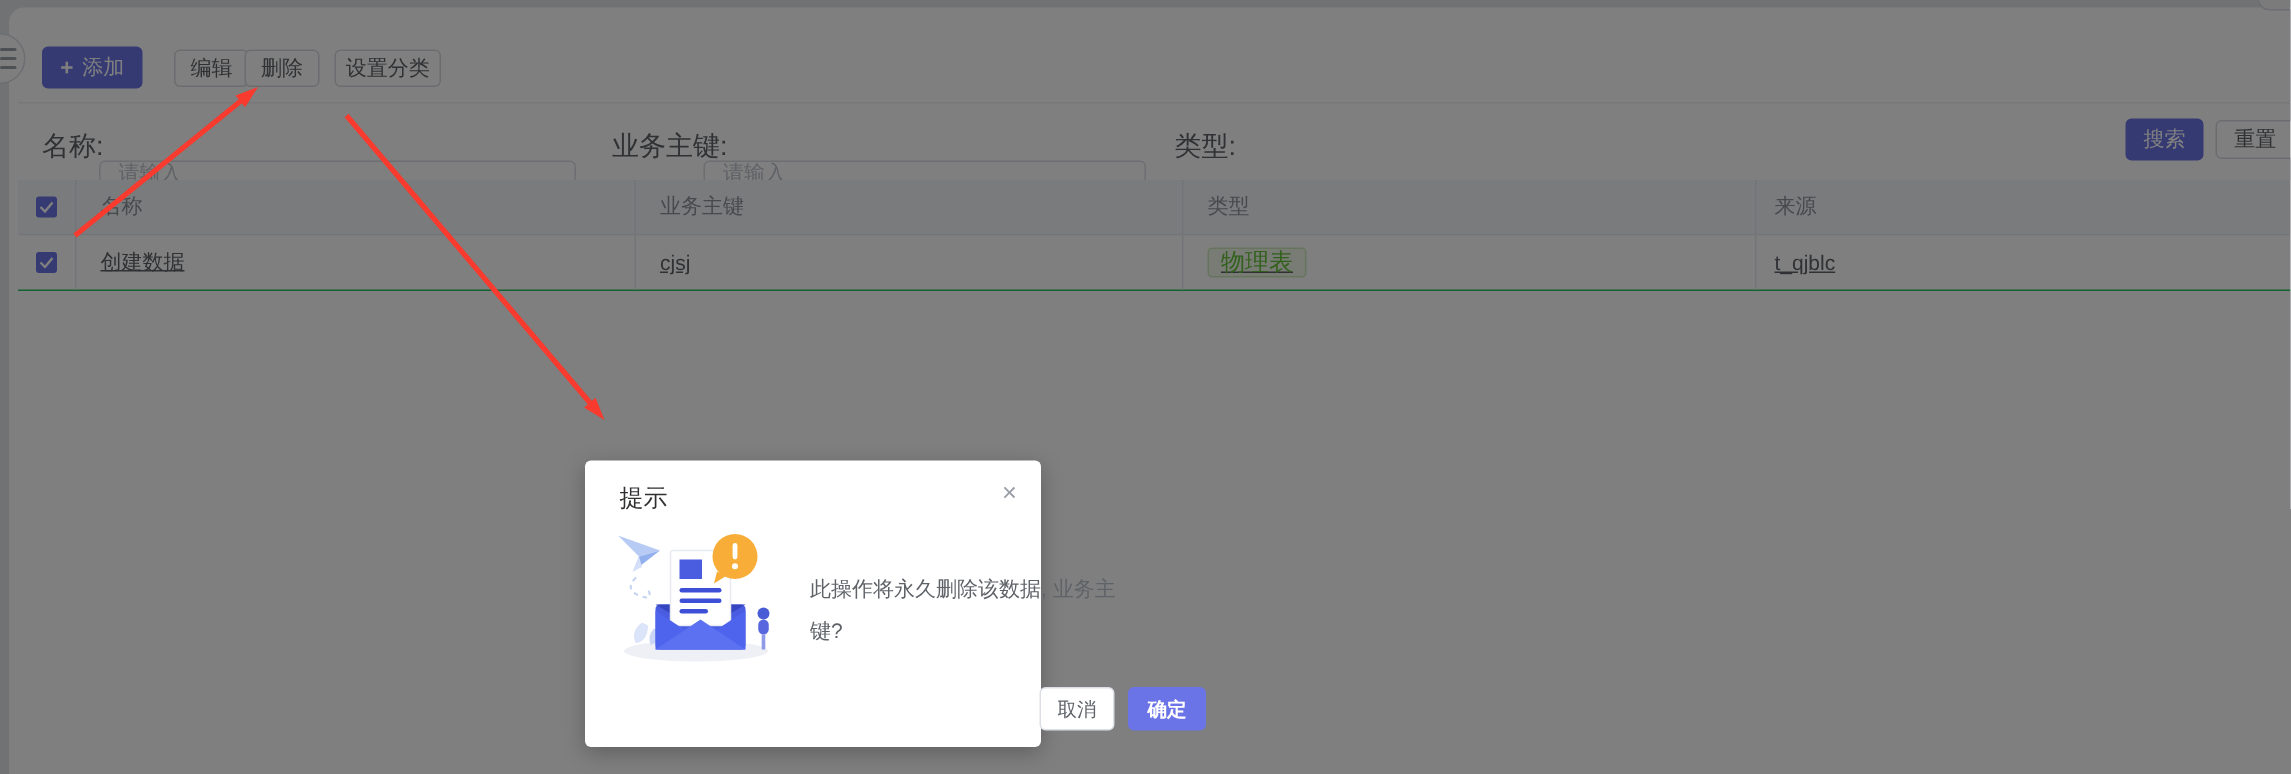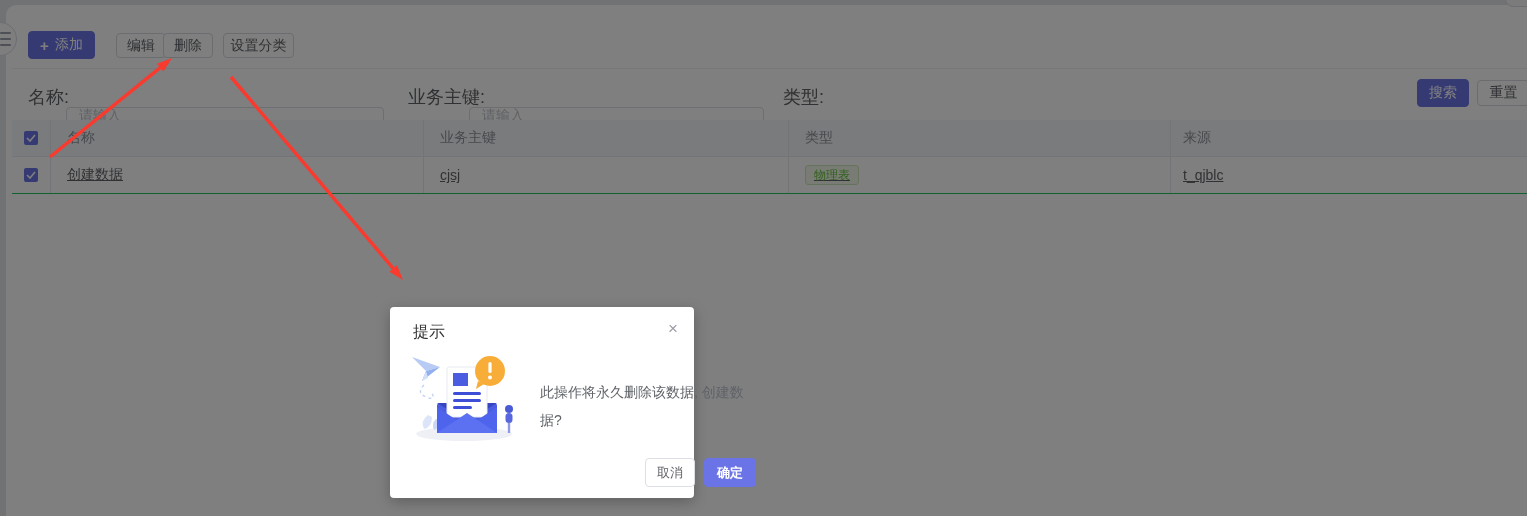--- a/index.html
+++ b/index.html
@@ -54,35 +54,35 @@
   .trow  { position:absolute; left:6px; right:0; top:152px; height:37px; background:#fff;
     border-bottom:1px solid #22c55e; display:flex; align-items:flex-end; font-size:14px; color:#5f6368;text-decoration:underline; }
   .col-check { width:39px; display:flex; justify-content:center; align-items:center; align-self:stretch; border-right:1px solid #e6e9ef; }
   .col-name  { width:373px; padding-left:16px; align-self:stretch; display:flex; align-items:center; border-right:1px solid #e6e9ef; }
   .col-biz   { width:365px; padding-left:16px; align-self:stretch; display:flex; align-items:center; border-right:1px solid #e6e9ef; }
   .col-type  { width:382px; padding-left:16px; align-self:stretch; display:flex; align-items:center; border-right:1px solid #e6e9ef; }
   .col-src   { flex:1; padding-left:12px; align-self:stretch; display:flex; align-items:center; }
   .checkbox { width:14px; height:14px; border-radius:2px; background:var(--primary);
     display:flex; align-items:center; justify-content:center; }
   .checkbox svg { width:10px; height:8px; }
-  .tag-success { display:inline-flex; align-items:center; height:20px; padding:0 8px; font-size:12px;
+  .tag-success { display:inline-flex; align-items:center; height:20px; padding:0 8px; font-size:16px;
     color:#67c23a; background:#f0f9eb; border:1px solid #cde9bc; border-radius:3px; }
 
   
   .overlay { position:absolute; inset:0; background:rgba(0,0,0,0.50); z-index:10; }
 
   
   .modal { position:absolute; left:390px; top:307px; width:304px; height:191px; background:#ffffff;
     border-radius:4px; box-shadow:0 4px 14px rgba(0,0,0,0.25); z-index:20; }
   .modal-title { position:absolute; left:23px; top:15px; font-size:16px; color:#303133; }
   .modal-close { position:absolute; right:16px; top:13px; font-size:17px; color:#9a9ea6; cursor:pointer; line-height:1; }
   .modal-illust { position:absolute; left:20px; top:44px; width:112px; height:94px; }
   .modal-msg { position:absolute; left:150px; top:71px; width:208px; font-size:14px; line-height:28px; color:#5f6368; }
   .modal-btn { position:absolute; top:151px; height:29px; display:flex; align-items:center; justify-content:center;
-    font-size:13px; border-radius:4px; cursor:pointer; }
+    font-size:13px; border-radius:4px; cursor:pointer;margin-left:48px; }
   .btn-cancel { left:255px; width:50px; background:#fff; border:1px solid #dcdfe6; color:#5f6368; }
   .btn-confirm { left:314px; width:52px; background:var(--primary); border:1px solid var(--primary); color:#fff; font-weight:bold; }
 
   
   #arrows { position:absolute; inset:0; z-index:30; pointer-events:none; }
 </style>
 </head>
 <body>
 
 <div class="page">
@@ -186,21 +186,21 @@
     <circle cx="80" cy="20" r="15" fill="#f8ad38"></circle>
     <polygon points="68,30 66,38 74,33" fill="#f8ad38"></polygon>
     <rect x="78.4" y="11" width="3.2" height="11" rx="1.6" fill="#ffffff"></rect>
     <circle cx="80" cy="26.5" r="2" fill="#ffffff"></circle>
 
     <circle cx="99" cy="58" r="4" fill="#4a5bd6"></circle>
     <rect x="95.5" y="62" width="7" height="10" rx="3.5" fill="#5867dd"></rect>
     <rect x="97.8" y="72" width="2.4" height="10" fill="#8f9ae8"></rect>
   </svg>
 
-  <div class="modal-msg">此操作将永久删除该数据, 创建数据?</div>
+  <div class="modal-msg">此操作将永久删除该数据, 业务主键?</div>
 
   <div class="modal-btn btn-cancel">
     <span>取消</span>
   </div>
   <div class="modal-btn btn-confirm">
     <span>确定</span>
   </div>
 </div>
 
 <svg id="arrows" width="1527" height="516">

